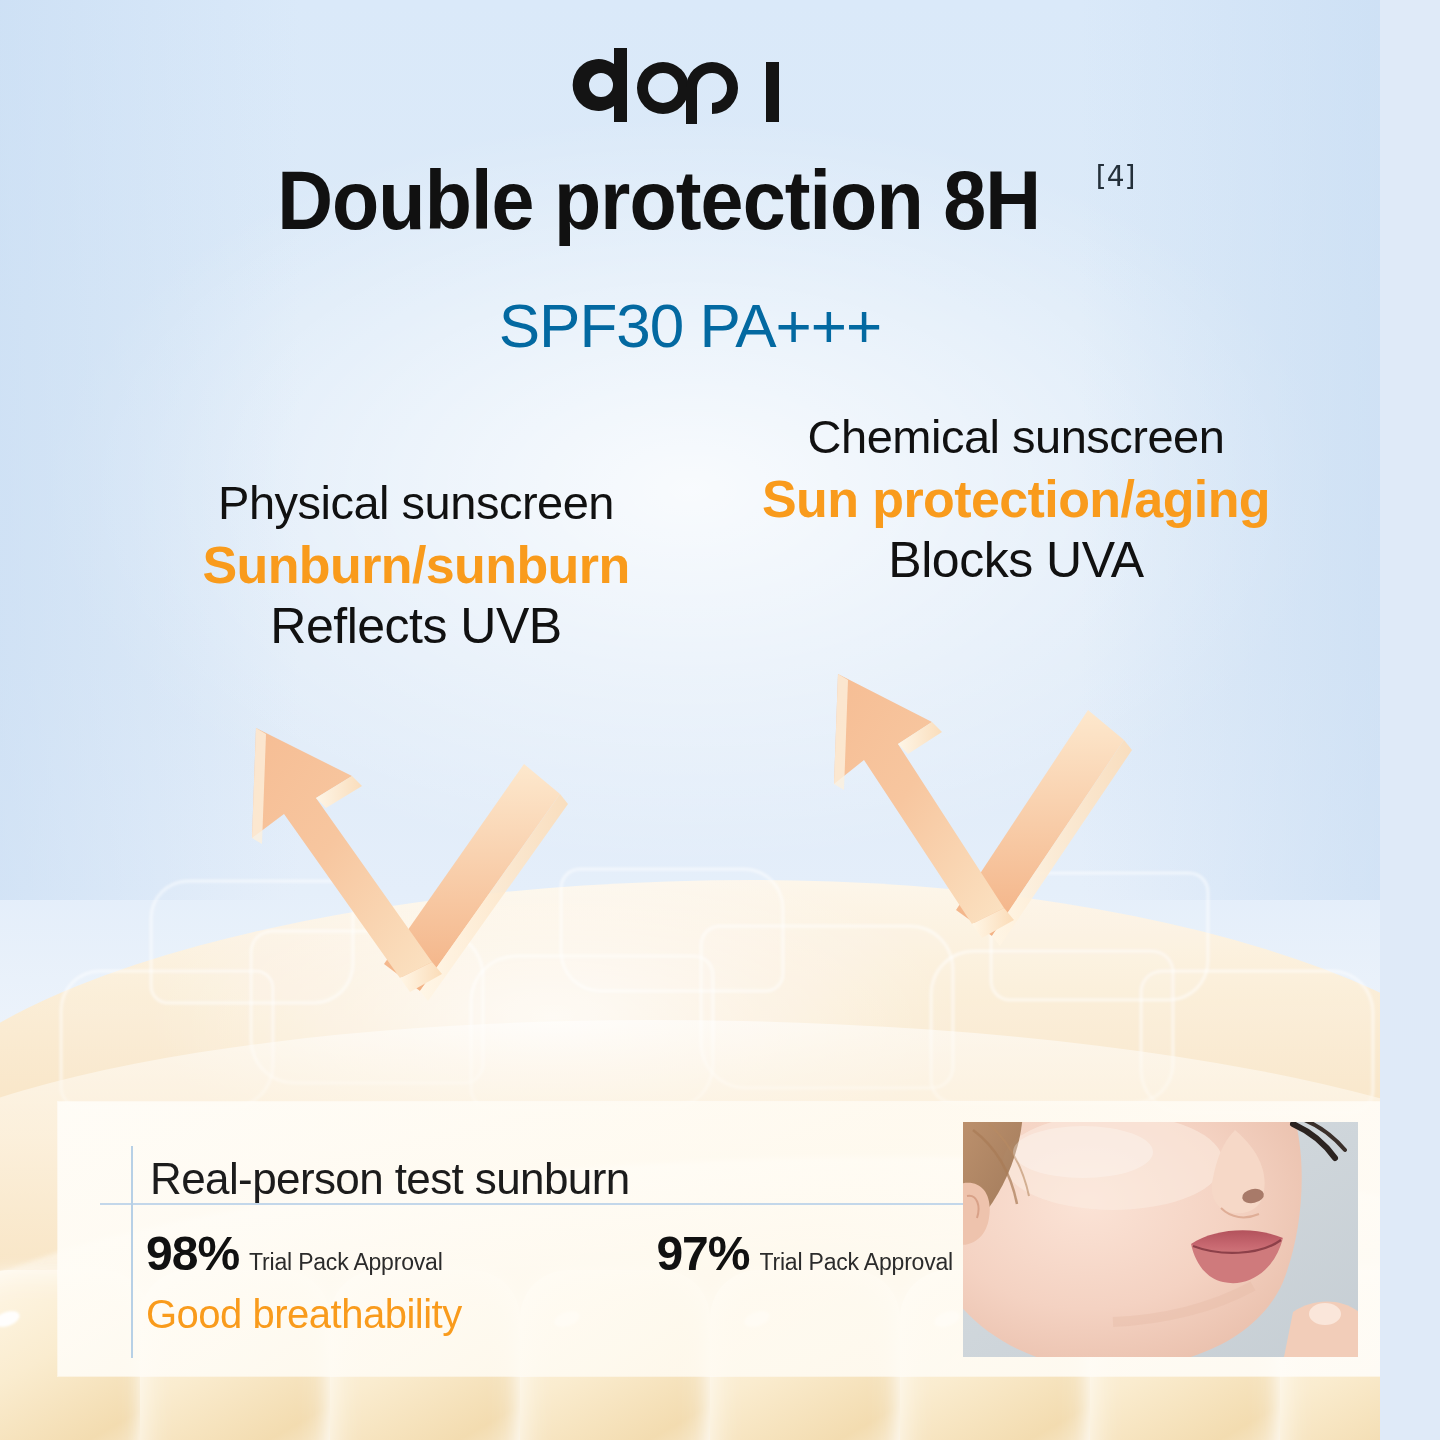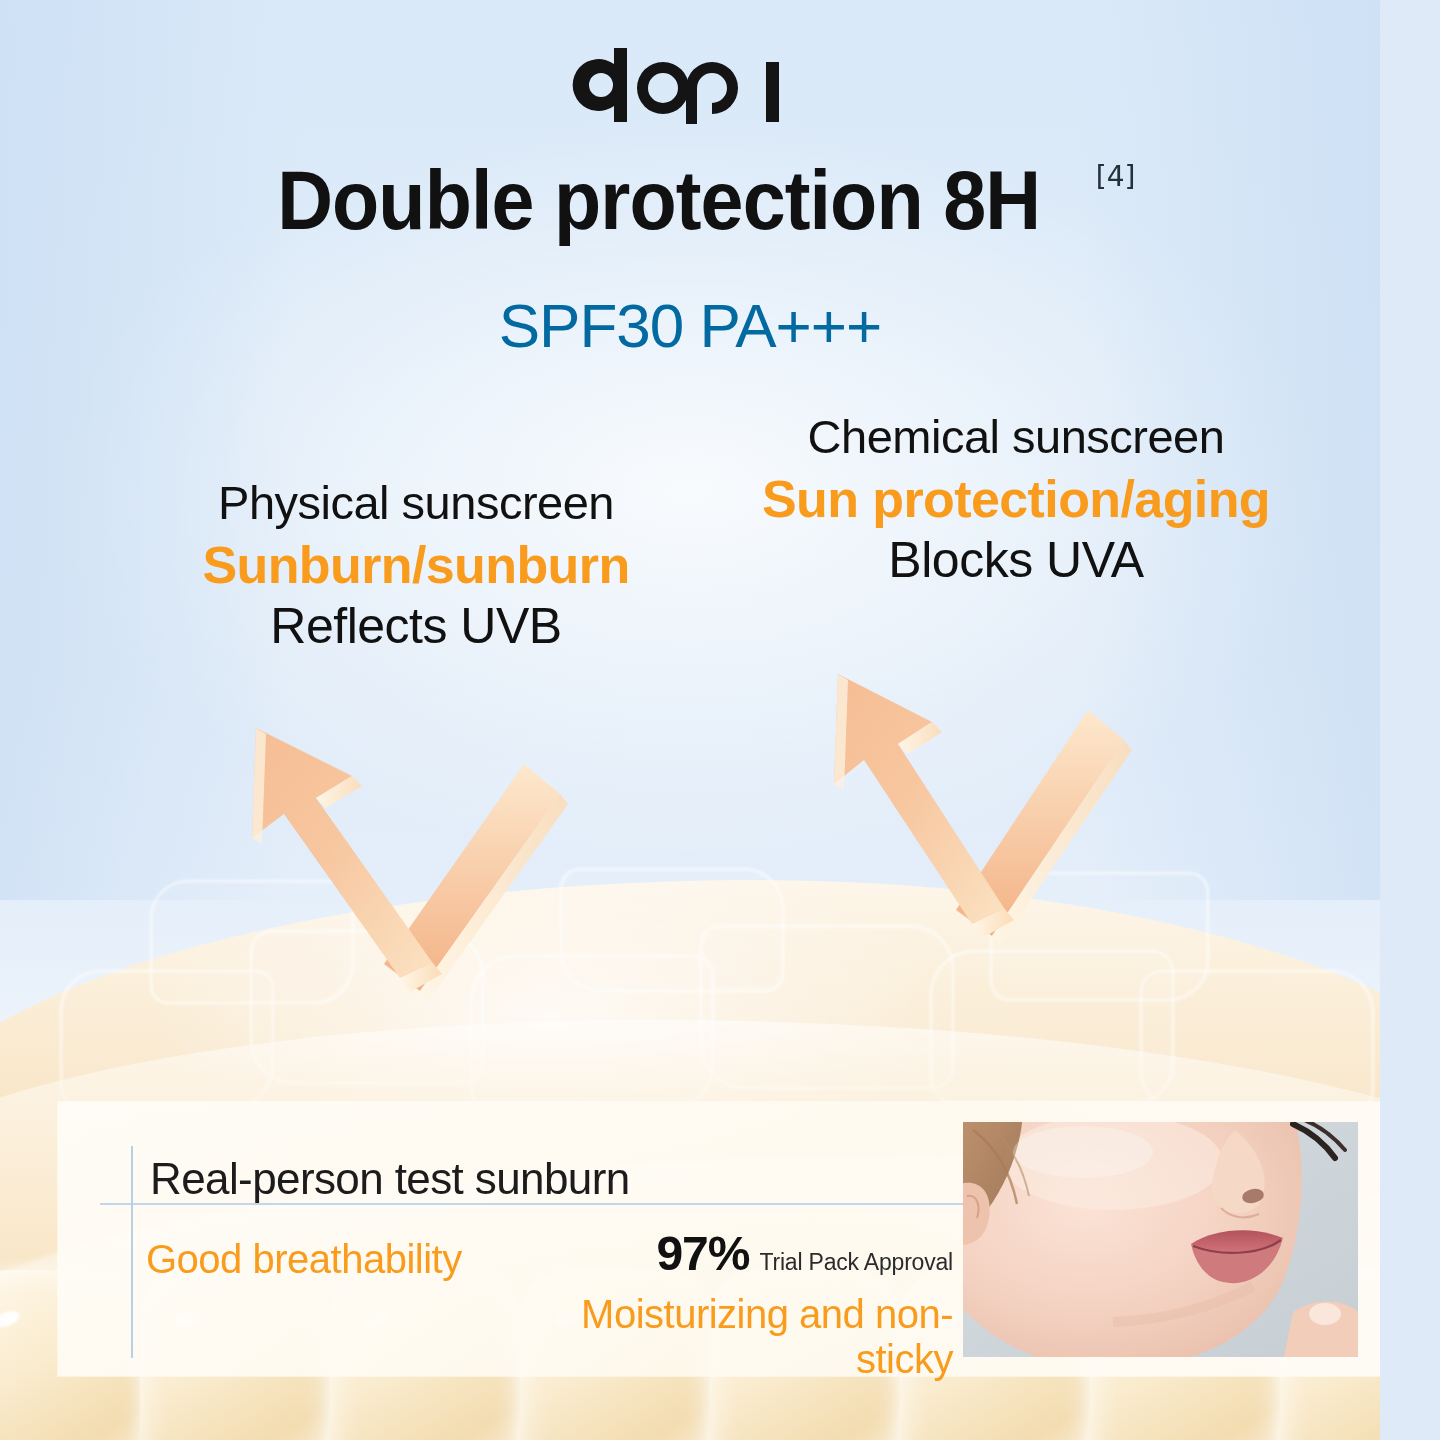--- a/index.html
+++ b/index.html
@@ -227,28 +227,30 @@
     <path d="M120 86 L130 96 L96 118 L86 108 Z" fill="url(#gEdge)" opacity=".95"></path>
     <path d="M26 38 L36 44 L32 154 L22 148 Z" fill="#fdf0dd" opacity=".8"></path>
   </svg>
 
   <div class="card">
     <div class="hline"></div>
     <div class="vline"></div>
     <div class="card-title">Real-person test sunburn</div>
 
     <div class="stat" id="stat-0">
+      <div class="stat-top">
+        <span class="pct">98%</span><span class="pct-label">Trial Pack Approval</span>
+      </div>
       <div class="stat-desc">Good breathability</div>
     </div>
 
     <div class="stat" id="stat-1">
       <div class="stat-top">
         <span class="pct">97%</span><span class="pct-label">Trial Pack Approval</span>
       </div>
-      <div class="stat-desc">Moisturizing and non-sticky</div>
     </div>
   </div>
 
   <div class="portrait">
     <svg class="ph" viewBox="0 0 395 235" preserveAspectRatio="xMidYMid slice">
       <defs>
         <linearGradient id="bg" x1="0" y1="0" x2="1" y2="1">
           <stop offset="0" stop-color="#d7dde1"></stop>
             <stop offset="1" stop-color="#c6ced4"></stop>
         </linearGradient>

